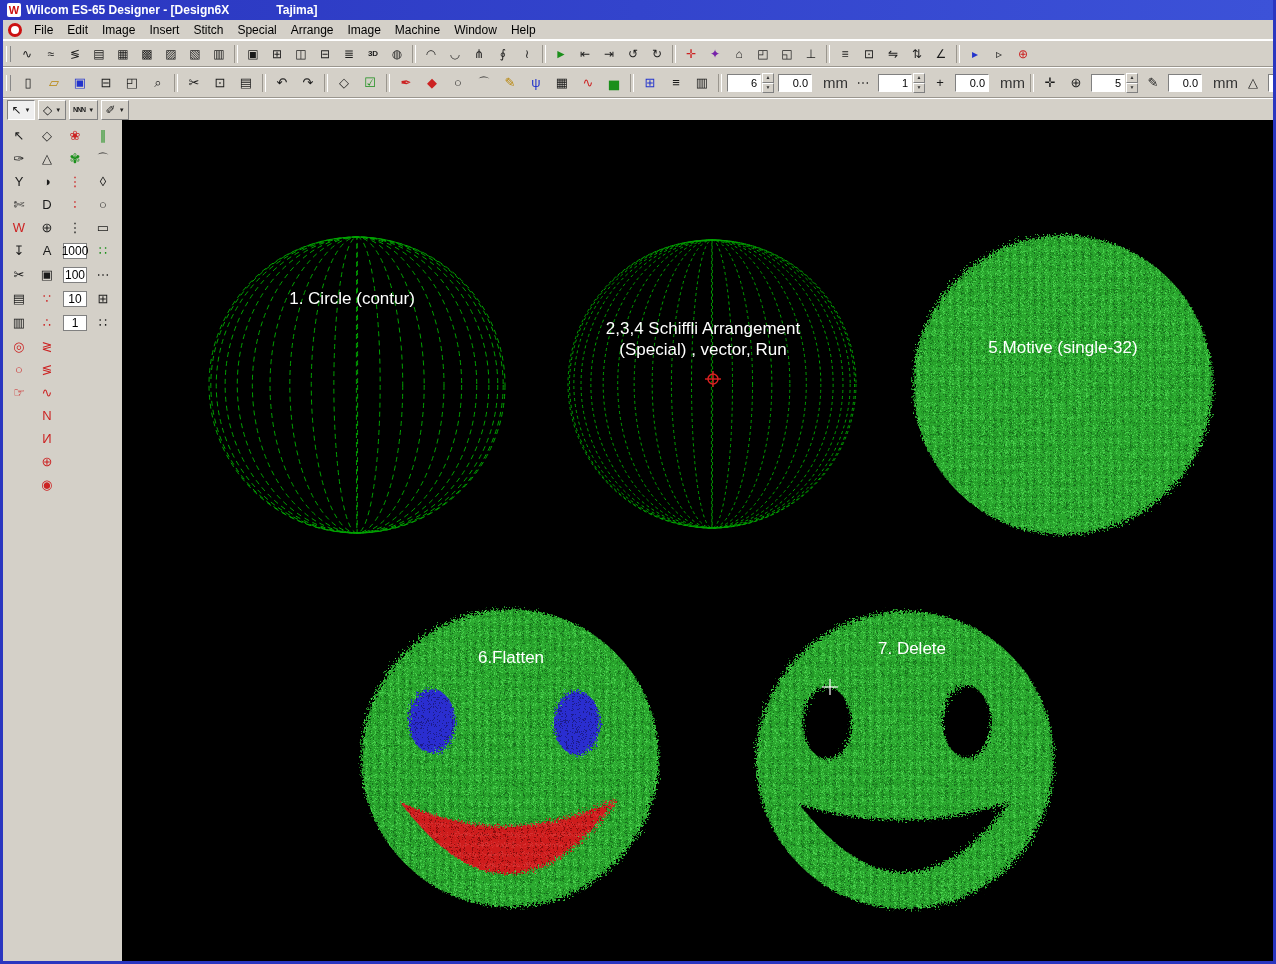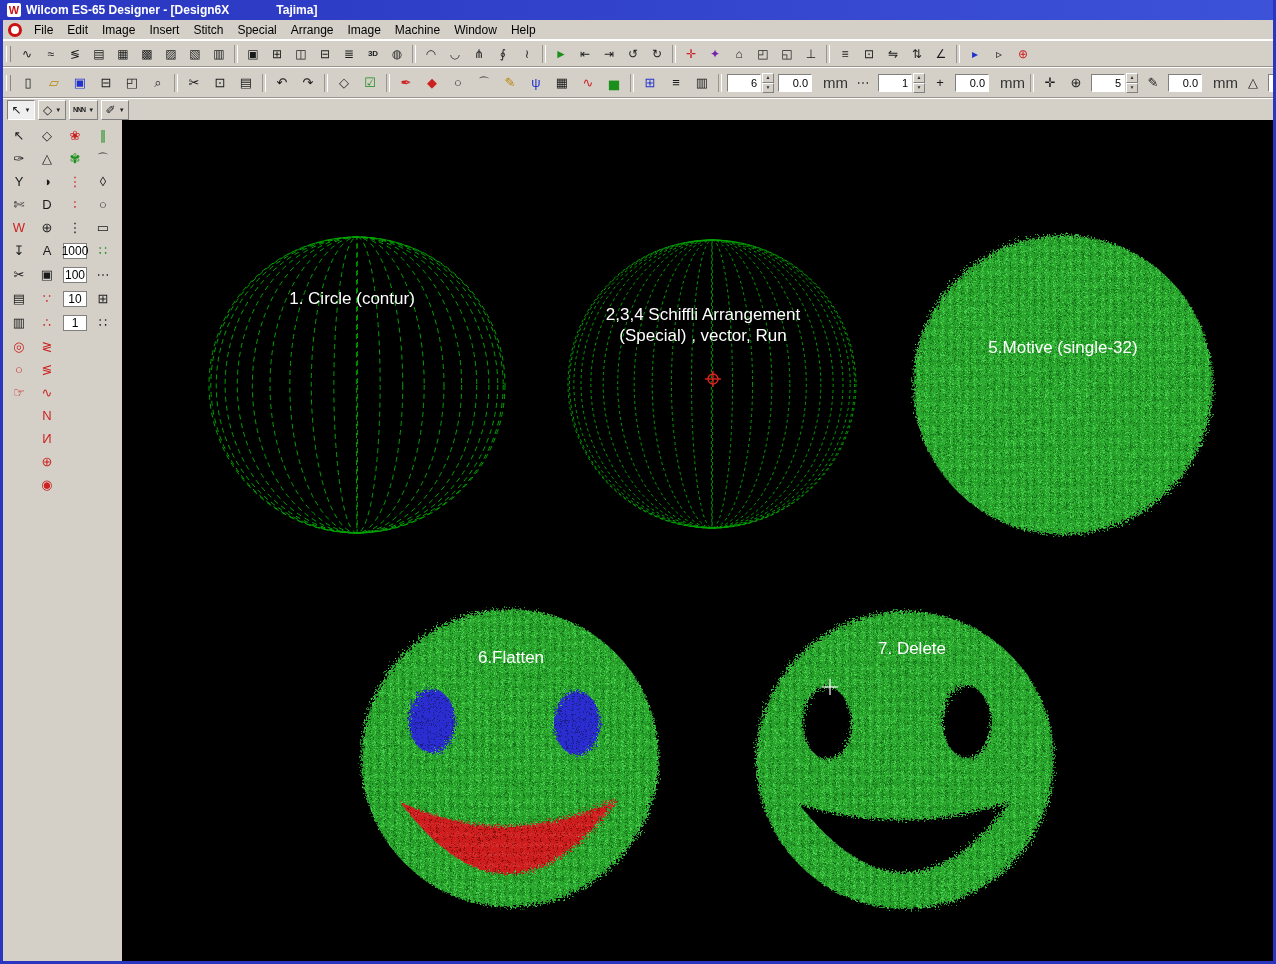--- a/index.html
+++ b/index.html
@@ -420,21 +420,21 @@
         </g>
 
         <g stroke="#ffffff" stroke-width="1.2">
           <line x1="700" y1="567" x2="716" y2="567"></line>
           <line x1="708" y1="559" x2="708" y2="575"></line>
         </g>
       </svg>
 
       <div class="design-label" style="left:230px;top:168px">1. Circle (contur)</div>
 
-      <div class="design-label" style="left:581px;top:184px">
+      <div class="design-label" style="left:581px;top:198px">
         <div>2,3,4 Schiffli Arrangement</div>
         <div>(Special) , vector, Run</div>
       </div>
 
       <div class="design-label" style="left:941px;top:217px">5.Motive (single-32)</div>
 
       <div class="design-label" style="left:389px;top:527px">6.Flatten</div>
 
       <div class="design-label" style="left:790px;top:518px">7. Delete</div>
     </div>

